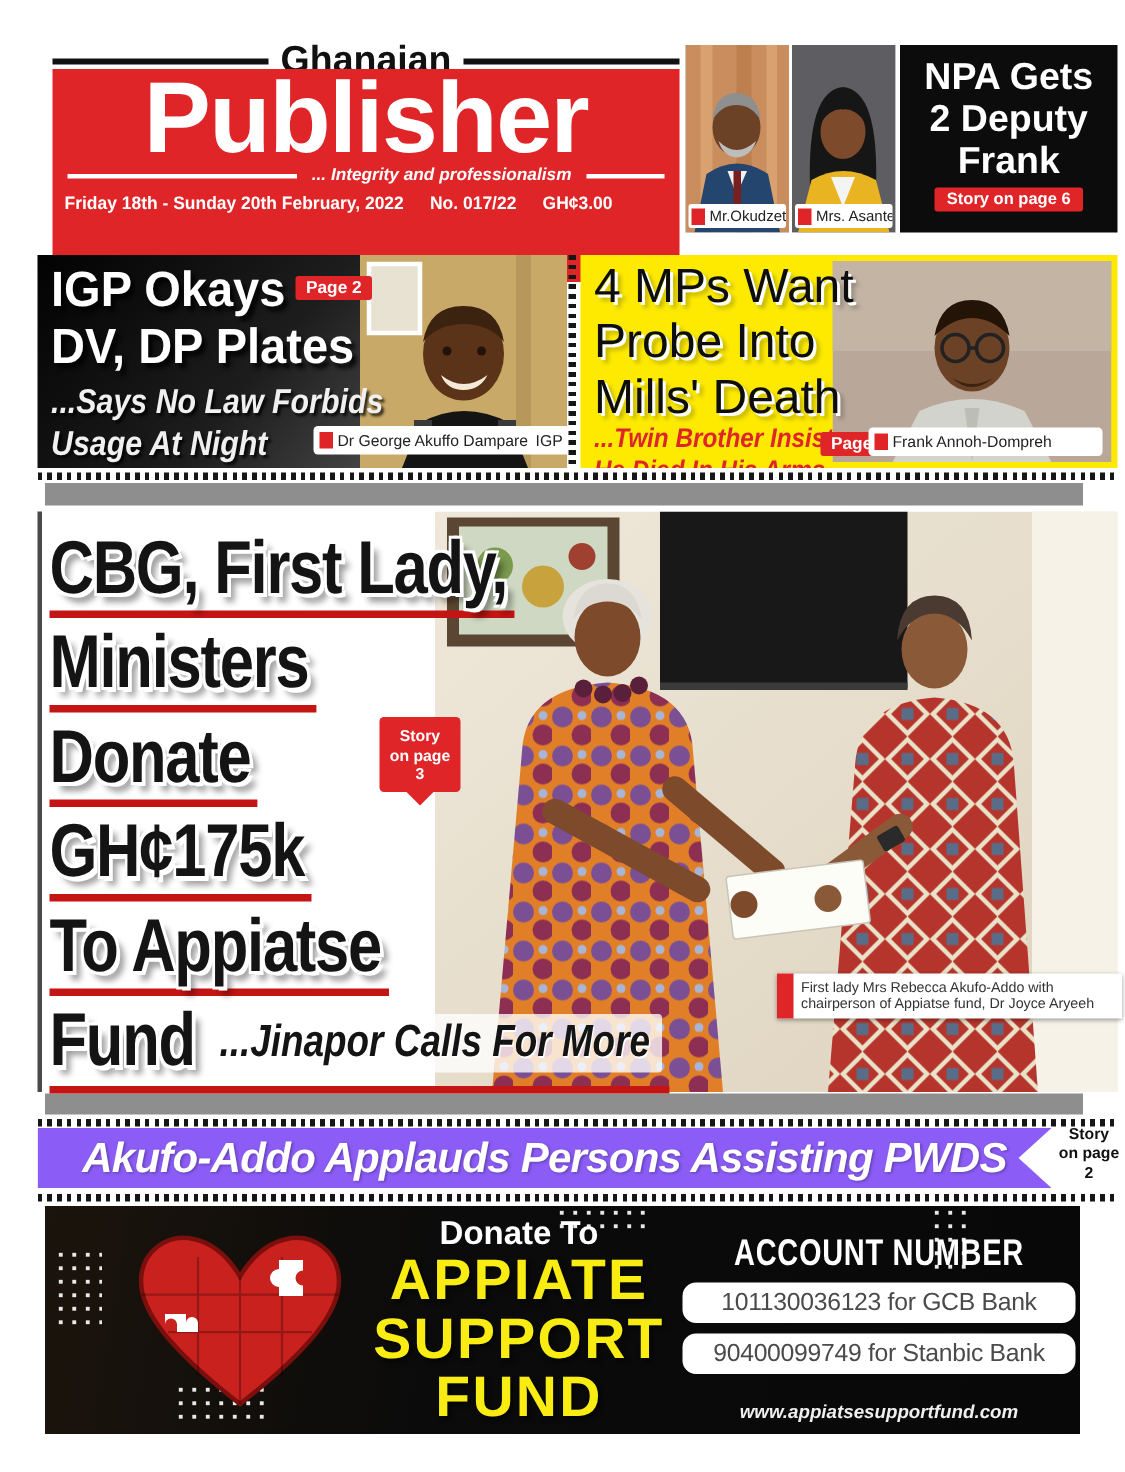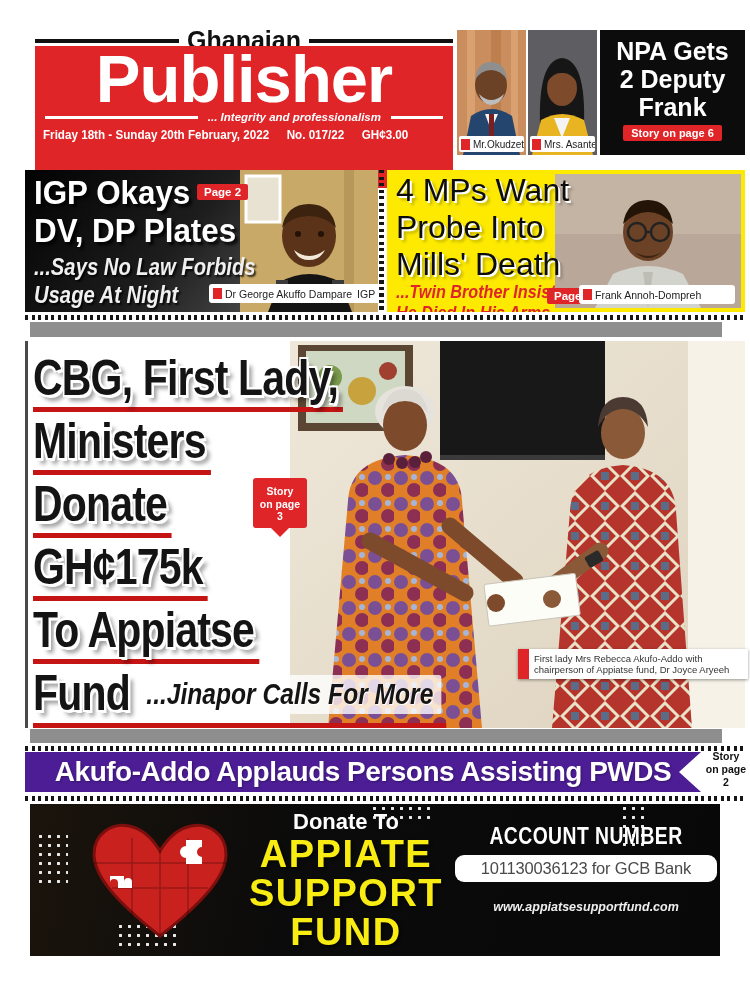--- a/index.html
+++ b/index.html
@@ -75,22 +75,22 @@
   .story3-badge{left:253px;top:478px;width:50px;background:#e02529;color:#fff;text-align:center;
       font-size:10.5px;font-weight:bold;line-height:12.5px;padding:7px 2px 5px;z-index:6;border-radius:3px;}
   .story3-badge:after{content:"";position:absolute;left:50%;top:100%;margin-left:-9px;
       border:9px solid transparent;border-top-color:#e02529;}
   .main-caption{left:518px;top:649px;width:230px;background:#fff;display:flex;z-index:6;
       box-shadow:0 1px 3px rgba(0,0,0,.4);}
   .capbar{width:11px;background:#e02529;flex:0 0 11px;}
   .captext{font-size:9.5px;color:#333;padding:4px 5px;line-height:11px;}
 
   
-  .banner{left:25px;top:752px;width:676px;height:40px;background:#4c1d95;display:flex;align-items:center;
-      justify-content:center;clip-path:polygon(0 0,100% 0,calc(100% - 22px) 50%,100% 100%,0 100%);}
+  .banner{left:25px;top:752px;width:676px;height:40px;background:#8b5cf6;display:flex;align-items:center;
+      justify-content:center;clip-path:polygon(0 0,100% 0,calc(100% - 22px) 50%,100% 100%,0 100%);font-style:italic;}
   .banner-text{color:#fff;font-size:28px;font-weight:bold;white-space:nowrap;letter-spacing:-.5px;
       text-shadow:1px 1px 2px rgba(0,0,0,.3);}
   .banner-badge{left:704px;top:750px;width:44px;font-size:10.5px;font-weight:bold;color:#111;
       line-height:13px;text-align:center;}
 
   
   .ad{left:30px;top:804px;width:690px;height:152px;
       background:linear-gradient(100deg,#1b140c 0%,#0b0b0b 38%,#080808 100%);overflow:hidden;}
   .dotgrid{position:absolute;background-image:radial-gradient(#e9e9e9 1.4px,transparent 1.6px);
       background-size:9px 9px;}
@@ -327,17 +327,18 @@
     </svg>
     <div class="donate-to">Donate To</div>
     <div class="fund-lines">
       <div>APPIATE</div>
       <div>SUPPORT</div>
       <div>FUND</div>
     </div>
     <div class="acct">
       <div class="acct-h">ACCOUNT NUMBER</div>
       <div class="pill">101130036123 for GCB Bank</div>
+      <div class="pill">90400099749 for Stanbic Bank</div>
       <div class="website">www.appiatsesupportfund.com</div>
     </div>
   </div>
 
 </div>
 
 </body></html>

